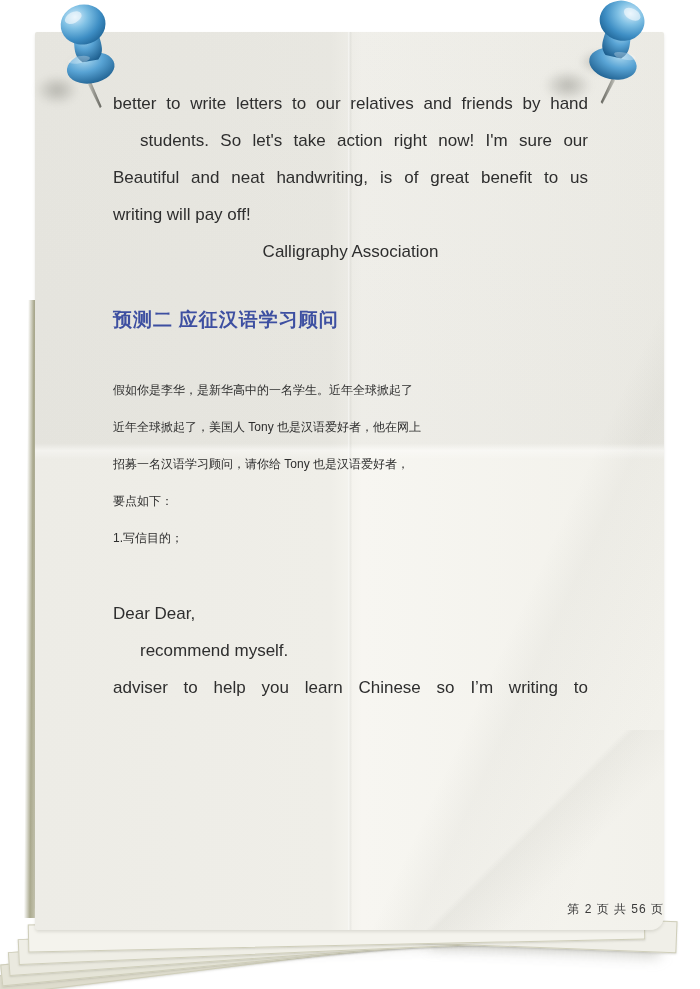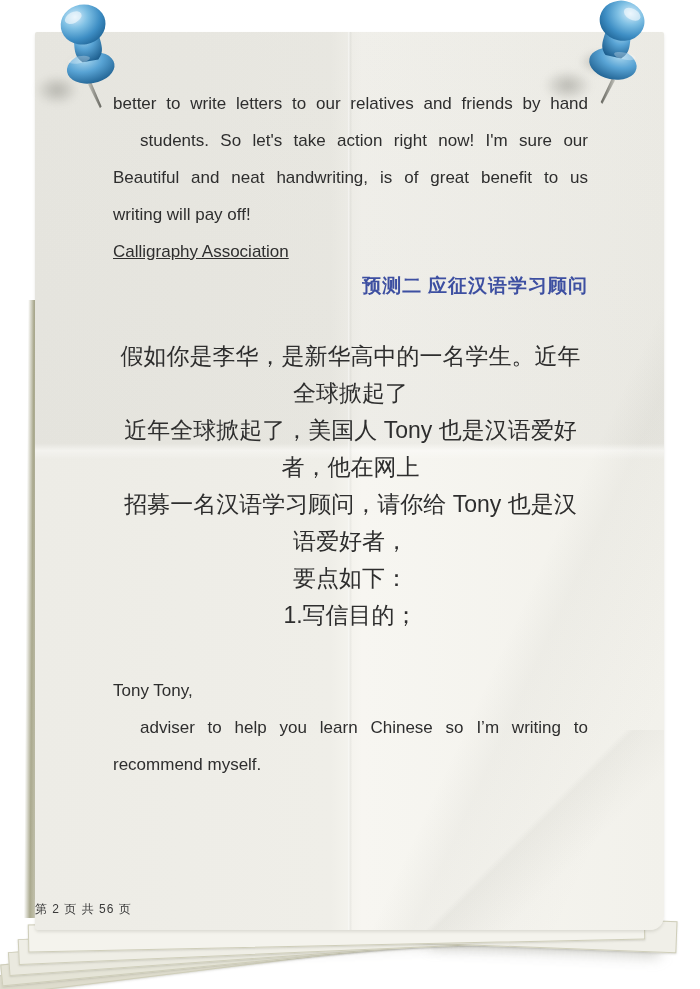--- a/index.html
+++ b/index.html
@@ -44,31 +44,31 @@
   .paper::after{
     content:"";position:absolute;right:0;bottom:0;width:260px;height:200px;
     background:linear-gradient(135deg,rgba(0,0,0,0) 48%,rgba(110,110,98,0.06) 50%,rgba(0,0,0,0) 66%);
     border-bottom-right-radius:14px;
   }
   
   .content{position:relative;padding:53px 76px 0 78px;font-size:17px;line-height:37px;z-index:3;}
   .line{display:block;}
   .just{text-align:justify;text-align-last:justify;}
   .indent-first .line:first-child{text-indent:27px;}
-  .signature{text-align:left;text-decoration:underline;}
+  .signature{text-align:center;}
   .section-title{
-    line-height:32px;text-align:right;
+    margin-top:34px;line-height:32px;text-align:left;
     font-family:"Liberation Serif","DejaVu Serif",serif;
     font-weight:bold;font-size:19px;color:#3d4fa1;letter-spacing:1px;
   }
-  .cn{font-size:23px;text-align:center;}
+  .cn{font-size:12px;}
   .prompt{margin-top:36px;}
   .salutation{margin-top:38px;}
   .footer{
-    position:absolute;left:0;right:0;bottom:12px;text-align:left;
+    position:absolute;left:0;right:0;bottom:12px;text-align:right;
     font-size:12px;color:#3a3a3a;letter-spacing:1px;z-index:3;
   }
   
   .pin{position:absolute;z-index:6;width:74px;height:112px;}
   .pin-left{left:52px;top:2px;transform:rotate(-10deg);}
   .pin-right{left:578px;top:-2px;transform:scaleX(-1) rotate(-12deg);}
   .pin-shadow{position:absolute;z-index:4;filter:blur(3px);}
   .pin-shadow span{display:block;width:100%;height:100%;
     background:
       radial-gradient(ellipse 34% 30% at 70% 28%, rgba(110,110,102,0.38), rgba(110,110,102,0) 70%),
@@ -113,25 +113,25 @@
         <span class="line">假如你是李华，是新华高中的一名学生。近年全球掀起了</span>
         <span class="line">近年全球掀起了，美国人 Tony 也是汉语爱好者，他在网上</span>
         <span class="line">招募一名汉语学习顾问，请你给 Tony 也是汉语爱好者，</span>
         <span class="line">要点如下：</span>
       </div>
 
     <div class="para cn">
         <span class="line">1.写信目的；</span>
       </div>
 
-    <div class="line salutation">Tony Tony,</div>
+    <div class="line salutation">Dear Dear,</div>
 
     <div class="para indent-first">
+        <span class="line">recommend myself.</span>
         <span class="line just">adviser to help you learn Chinese so I’m writing to</span>
-        <span class="line">recommend myself.</span>
       </div>
 
   </div>
   <div class="footer">第 2 页 共 56 页</div>
 </div>
 
 <div class="pin-shadow pin-shadow-left">
     <span></span>
   </div>
 <div class="pin-shadow pin-shadow-right">

